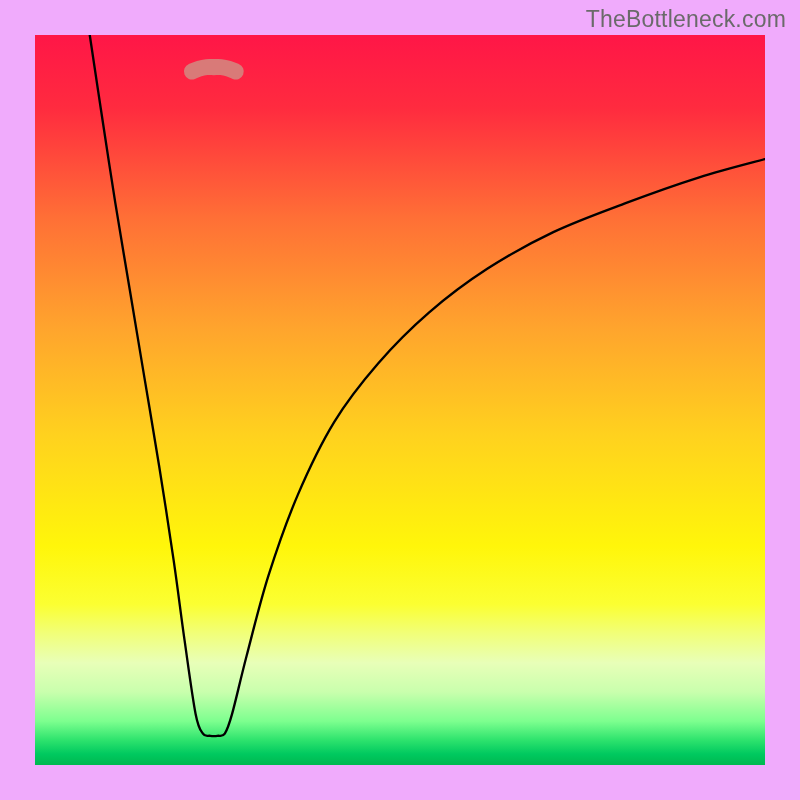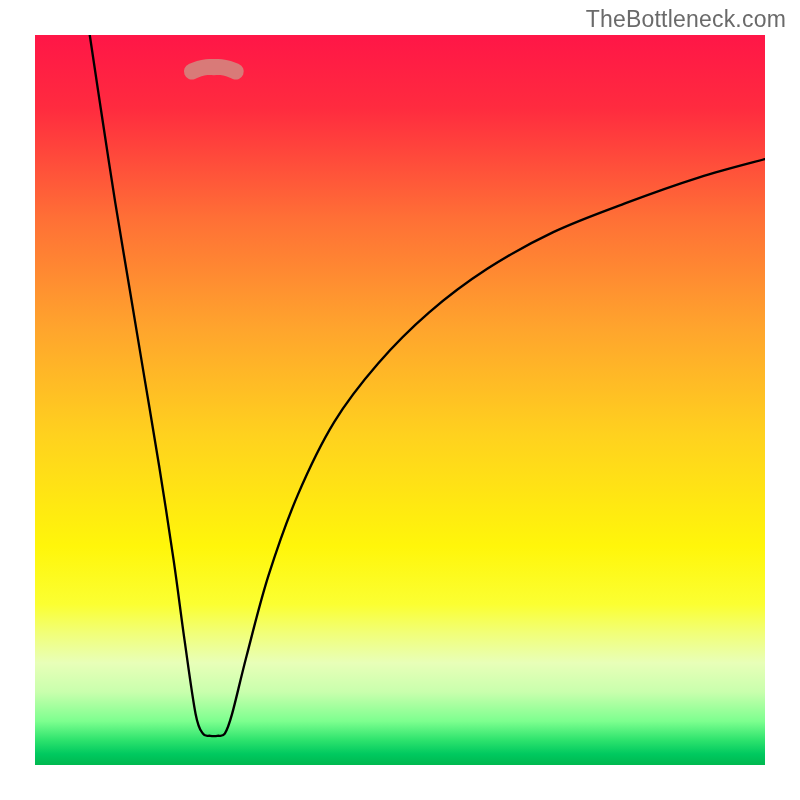--- a/index.html
+++ b/index.html
@@ -10,21 +10,21 @@
     background: #000;
     overflow: hidden;
     font-family: Arial, Helvetica, sans-serif;
   }
   .frame {
     position: absolute;
     left: 0;
     top: 0;
     width: 800px;
     height: 800px;
-    background: #ffffff;
+    background: #f0abfc;
   }
   .plot-area {
     position: absolute;
     left: 35px;
     top: 35px;
     width: 730px;
     height: 730px;
     overflow: hidden;
   }
   .gradient {

